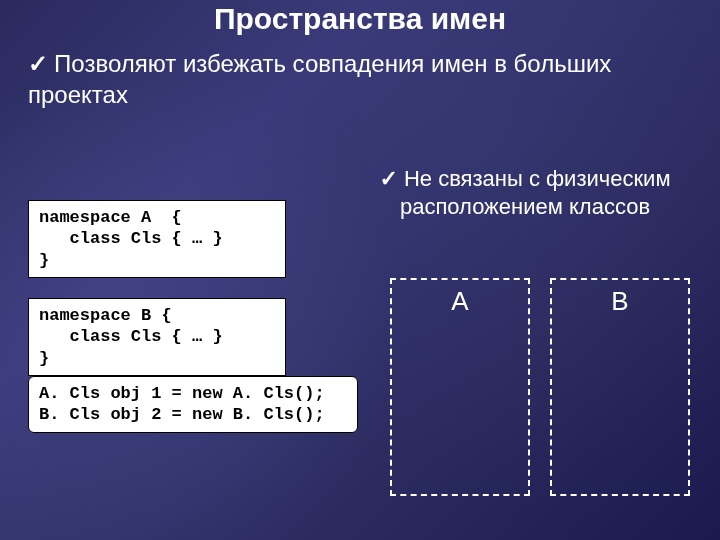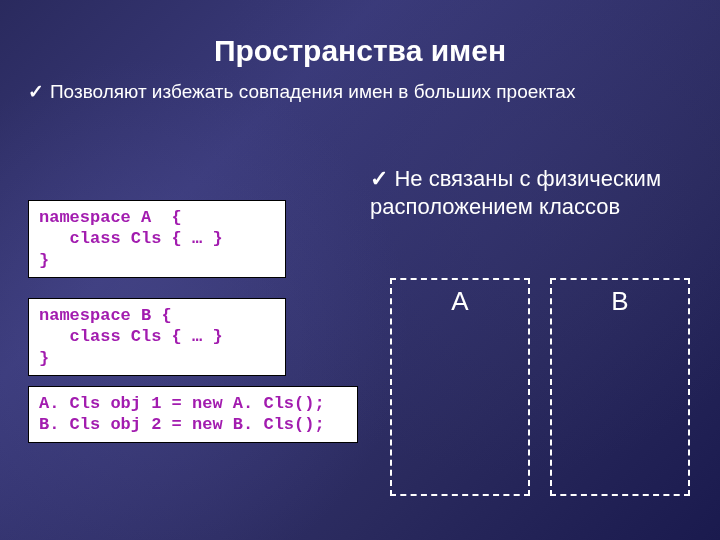--- a/index.html
+++ b/index.html
@@ -17,65 +17,65 @@
       position: absolute;
       inset: 0;
       background: radial-gradient(circle at 20% 60%, rgba(80,80,150,0.4) 0%, transparent 40%),
                   radial-gradient(circle at 70% 30%, rgba(60,60,120,0.3) 0%, transparent 50%);
       pointer-events: none;
     }
     .title {
       text-align: center;
       font-size: 30px;
       font-weight: bold;
-      padding-top: 34px;
+      padding-top: 2px;
       padding-bottom: 12px;
       position: relative;
       z-index: 1;
     }
     .bullet-main {
-      font-size: 19px;
+      font-size: 24px;
       padding-left: 28px;
       padding-right: 30px;
       position: relative;
       z-index: 1;
       line-height: 1.3;
     }
     .bullet-right {
       font-size: 22px;
       position: absolute;
       right: 40px;
       top: 165px;
       width: 310px;
-      text-align: left;
+      text-align: center;
       z-index: 1;
       line-height: 1.25;
     }
     .check {
       color: #fff;
       font-weight: bold;
       margin-right: 6px;
     }
     .code-box {
       background: #fff;
-      color: #a21caf;
+      color: #000000;
       border: 1px solid #000;
       font-family: "Courier New", monospace;
       font-size: 17px;
       font-weight: bold;
       padding: 6px 10px;
       position: absolute;
       left: 28px;
       white-space: pre;
       line-height: 1.25;
       z-index: 2;
     }
     .code1 { top: 200px; width: 258px; }
     .code2 { top: 298px; width: 258px; }
-    .code3 { top: 386px; width: 330px; }
+    .code3 { top: 376px; width: 330px; border-radius: 6px; }
     .diagram {
       position: absolute;
       left: 390px;
       top: 278px;
       width: 310px;
       height: 240px;
       z-index: 1;
     }
     .big-box {
       position: absolute;

